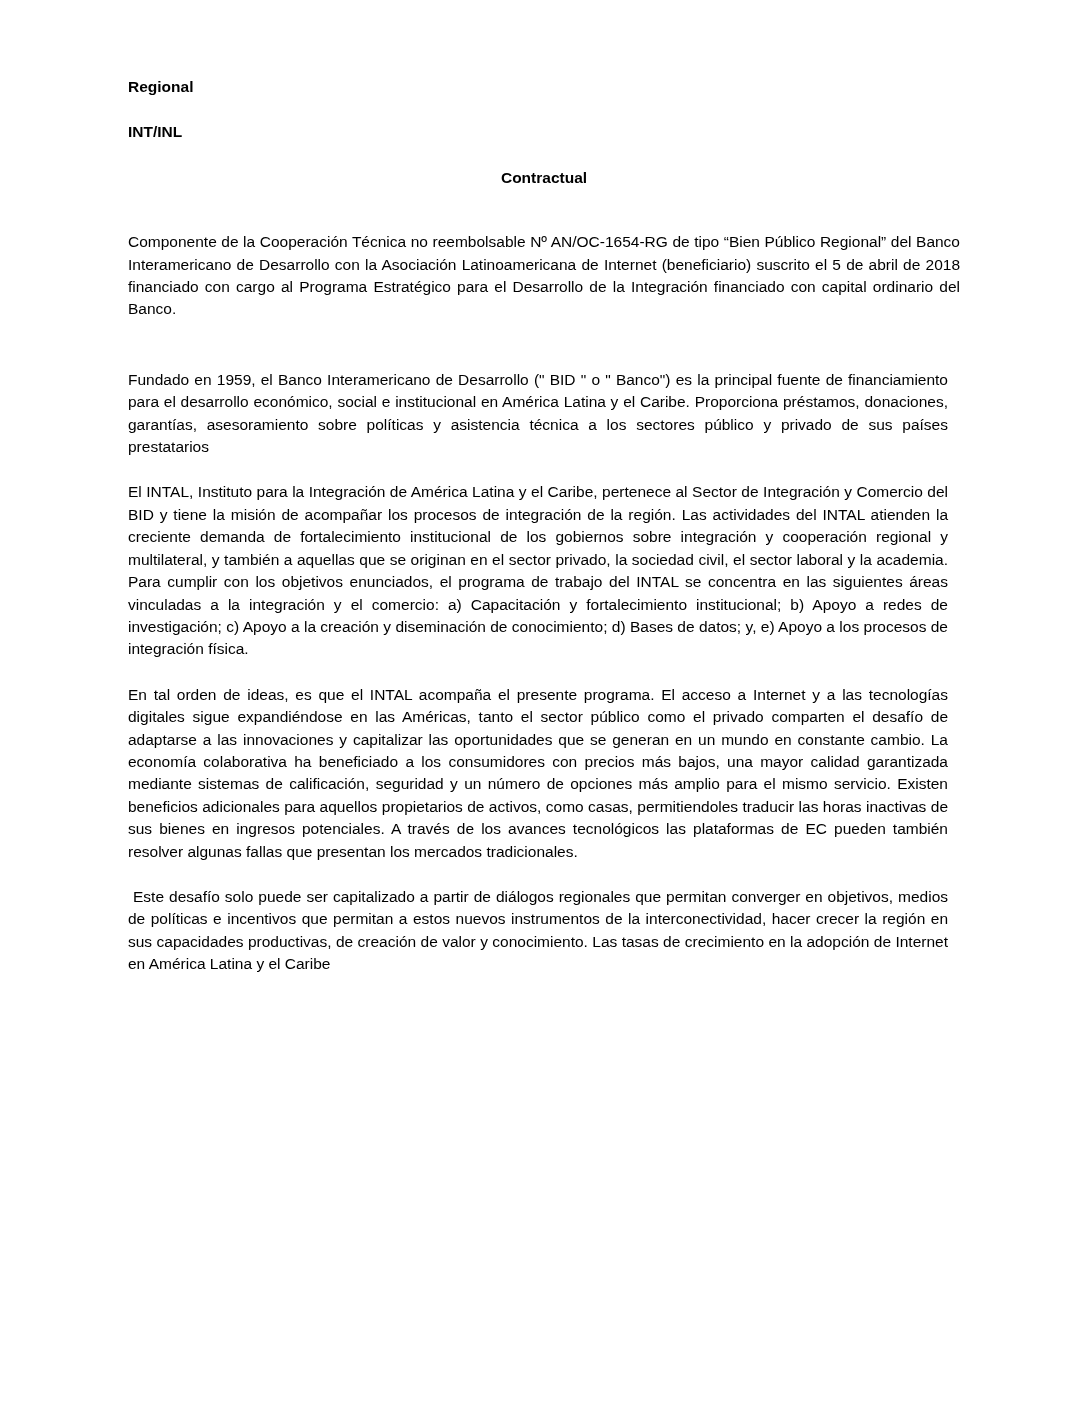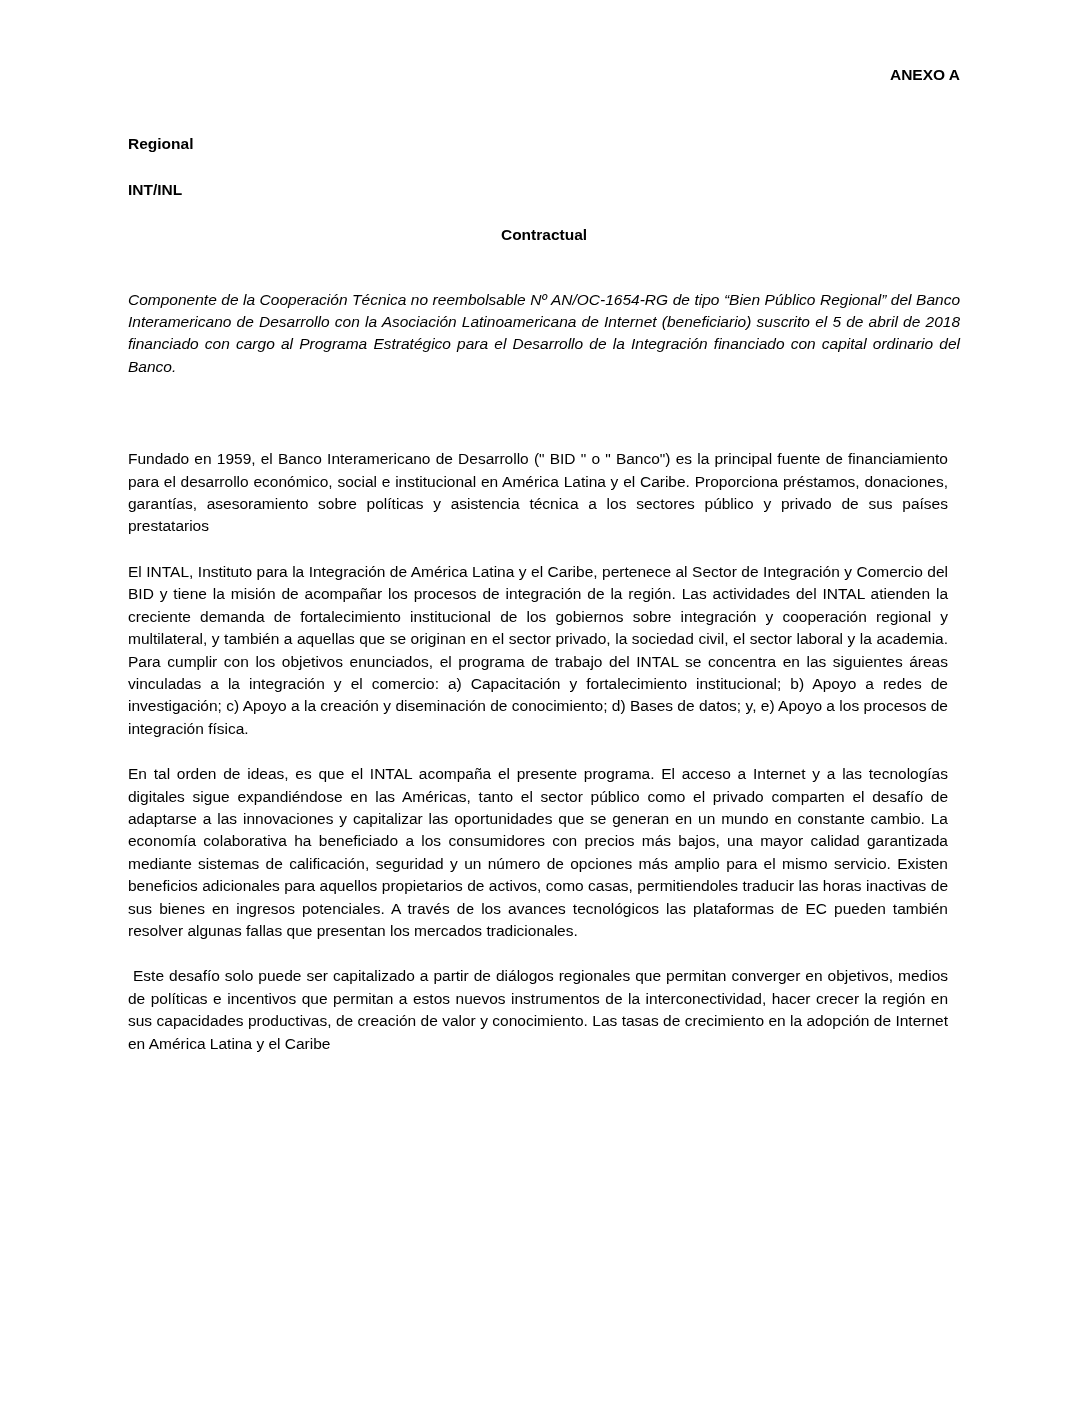--- a/index.html
+++ b/index.html
@@ -35,23 +35,22 @@
     text-align: center;
   }
   .doc-title {
     text-align: justify;
     margin: 0 0 22px 0;
   }
   .doc-title .bold-part {
     font-weight: 700;
   }
   .component-note {
-    font-style: italic;
     text-align: justify;
-    margin: 0 0 70px 0;
+    margin: 0 0 48px 0;
   }
   .section-heading {
     font-weight: 700;
     margin: 0 0 46px 0;
   }
   .subsection-heading {
     font-weight: 700;
     margin: 0 0 23px 0;
   }
   .body-para {
@@ -60,21 +59,20 @@
   }
   .body-para.indent-first {
     text-indent: 5px;
   }
 </style>
 </head>
 <body>
 
 <div class="page">
 
-  <p class="annex">ANEXO A</p>
 
   <p class="meta-line">Regional</p>
 
   <p class="meta-line">INT/INL</p>
 
   <p class="meta-line last">Contractual</p>
 
 
   <p class="component-note">Componente de la Cooperación Técnica no reembolsable Nº AN/OC-1654-RG de tipo “Bien Público Regional” del Banco Interamericano de Desarrollo con la Asociación Latinoamericana de Internet (beneficiario) suscrito el 5 de abril de 2018 financiado con cargo al Programa Estratégico para el Desarrollo de la Integración financiado con capital ordinario del Banco.</p>
 

